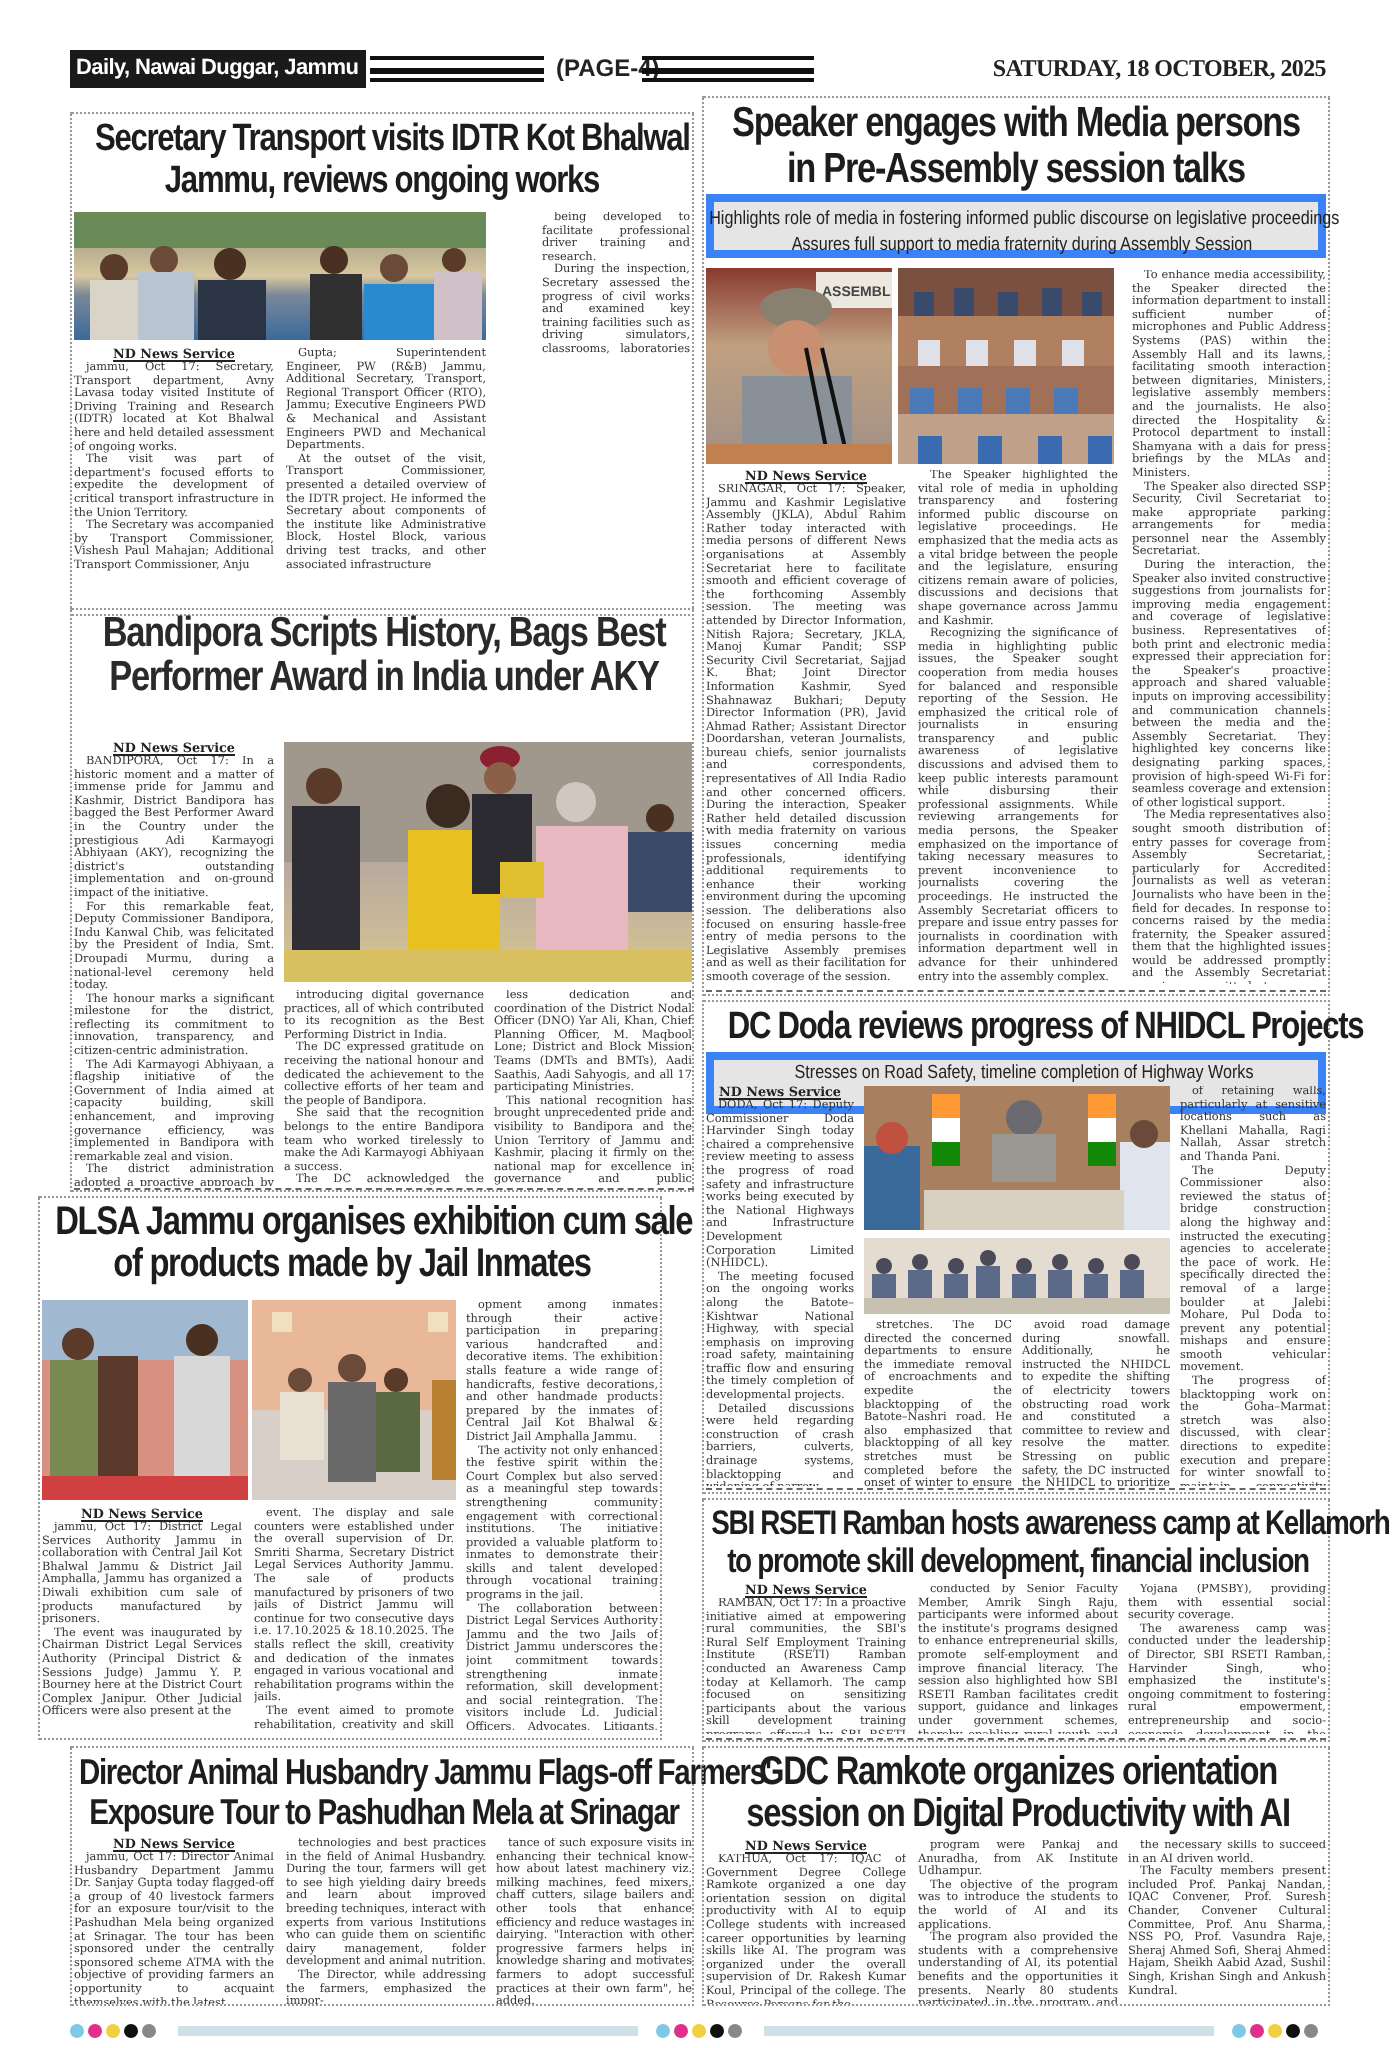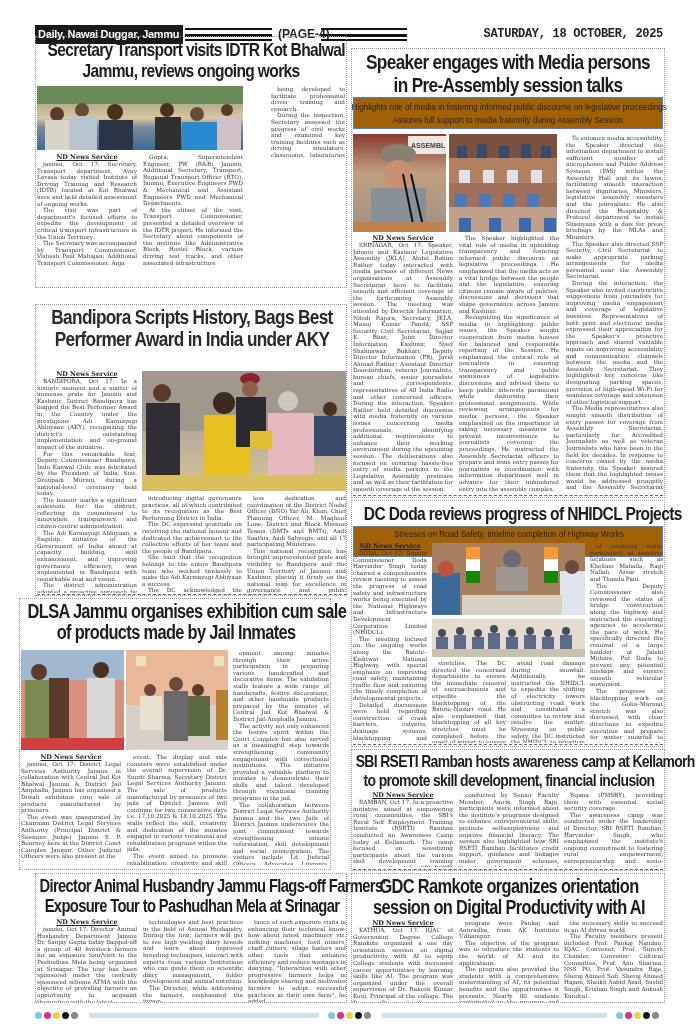--- a/index.html
+++ b/index.html
@@ -4,45 +4,45 @@
 <style>
 *{box-sizing:border-box;margin:0;padding:0}
 html,body{width:699px;height:1024px;background:#fff;overflow:hidden}
 body{position:relative;font-family:"DejaVu Serif",serif;color:#222}
 .abs{position:absolute}
 .masthead{left:35px;top:25px;width:628px;height:20px}
 .mh-left{position:absolute;left:0;top:0;width:148px;height:19px;background:#1a1a1a;color:#fff;font-family:"Liberation Sans",sans-serif;font-weight:bold;font-size:11px;line-height:19px;padding-left:3px;letter-spacing:-0.3px}
 .mh-rule{position:absolute;top:3px;height:13px;border-top:2px solid #111;border-bottom:2px solid #111}
 .mh-rule:after{content:"";position:absolute;left:0;right:0;top:3.5px;height:3px;background:#111}
 .mh-page{position:absolute;left:243px;top:0;font-family:"Liberation Sans",sans-serif;font-weight:bold;font-size:12px;line-height:19px;color:#222}
-.mh-date{position:absolute;right:0;top:0;font-family:Liberation Mono, monospace;font-weight:bold;font-size:12px;line-height:19px;color:#222;letter-spacing:-0.3px}
+.mh-date{position:absolute;right:0;top:0;font-family:Liberation Serif, serif;font-weight:bold;font-size:12px;line-height:19px;color:#222;letter-spacing:-0.3px}
 .box{border:1px dotted #999}
 .hl{font-family:"Liberation Sans",sans-serif;font-weight:bold;color:#1d1d1d;text-align:center;letter-spacing:-0.8px;transform:scaleX(0.82);transform-origin:center;white-space:nowrap}
 .sub{font-family:"Liberation Sans",sans-serif;color:#222;text-align:center;white-space:nowrap;transform:scaleX(0.85);transform-origin:center}
-.subbox{border:1px solid #3b82f6;background:#a16207}
+.subbox{border:4px solid #3b82f6;background:#e5e5e5}
 .byline{font-weight:bold;text-decoration:underline;text-align:center;font-size:6.4px;line-height:7.2px}
 .col{font-size:5.7px;line-height:6.6px;text-align:justify;color:#333;overflow:hidden}
 .col p{text-indent:6px}
 .photo{overflow:hidden}
 .dash{border-top:1px dashed #666}
 .regbar{height:8px}
 .dot{display:inline-block;width:7px;height:7px;border-radius:50%;margin-right:2px;vertical-align:middle}
 </style>
 </head>
 <body>
 
 <div class="abs masthead">
   <div class="mh-left">Daily, Nawai Duggar, Jammu</div>
   <div class="mh-rule" style="left:150px;width:87px"></div>
   <div class="mh-page">(PAGE-4)</div>
   <div class="mh-rule" style="left:286px;width:86px"></div>
   <div class="mh-date">SATURDAY, 18 OCTOBER, 2025</div>
 </div>
 
-<div class="abs box" style="left:35px;top:36px;width:312px;height:252px">
+<div class="abs box" style="left:35px;top:56px;width:312px;height:252px">
   <div class="hl" style="position:absolute;left:-20px;width:350px;top:2px;font-size:19px;line-height:21px">
     <div>Secretary Transport visits IDTR Kot Bhalwal</div>
     <div>Jammu, reviews ongoing works</div>
   </div>
   <div class="photo abs" style="left:1px;top:49px;width:206px;height:64px;background:linear-gradient(180deg,#8aa070 0%,#b8b090 30%,#d8c8a0 50%,#7a8898 65%,#3a6a9a 100%)">
     <svg width="206" height="64">
       <rect x="0" y="0" width="206" height="18" fill="#6a8a58"></rect>
       <circle cx="20" cy="28" r="7" fill="#5a3a28"></circle>
         <rect x="8" y="34" width="24" height="30" fill="#d8d4c8"></rect>
       <circle cx="45" cy="24" r="7" fill="#6a4a38"></circle>

